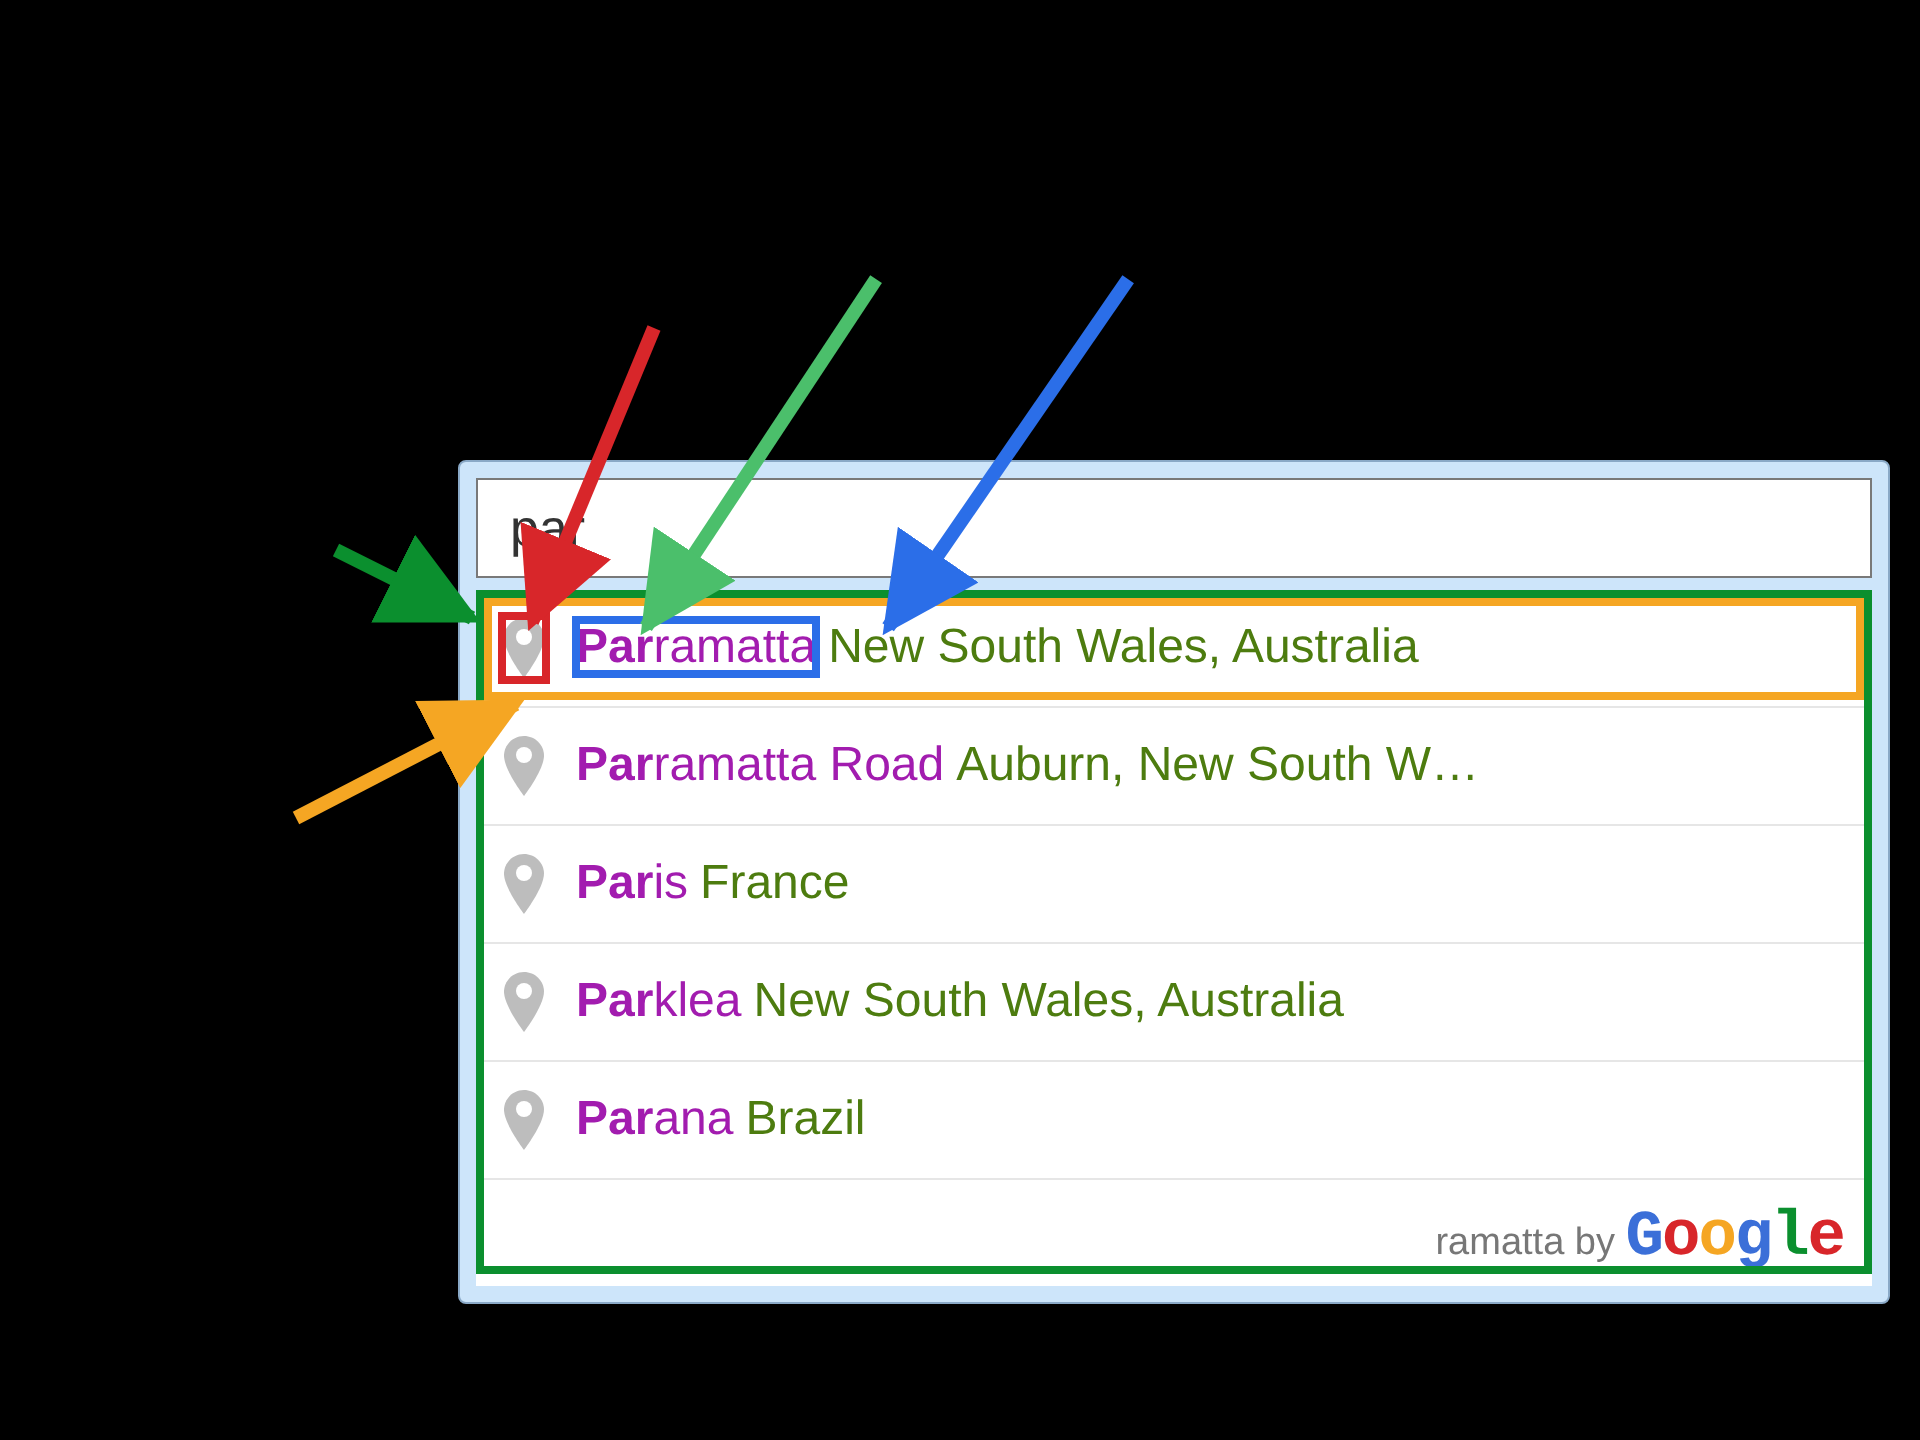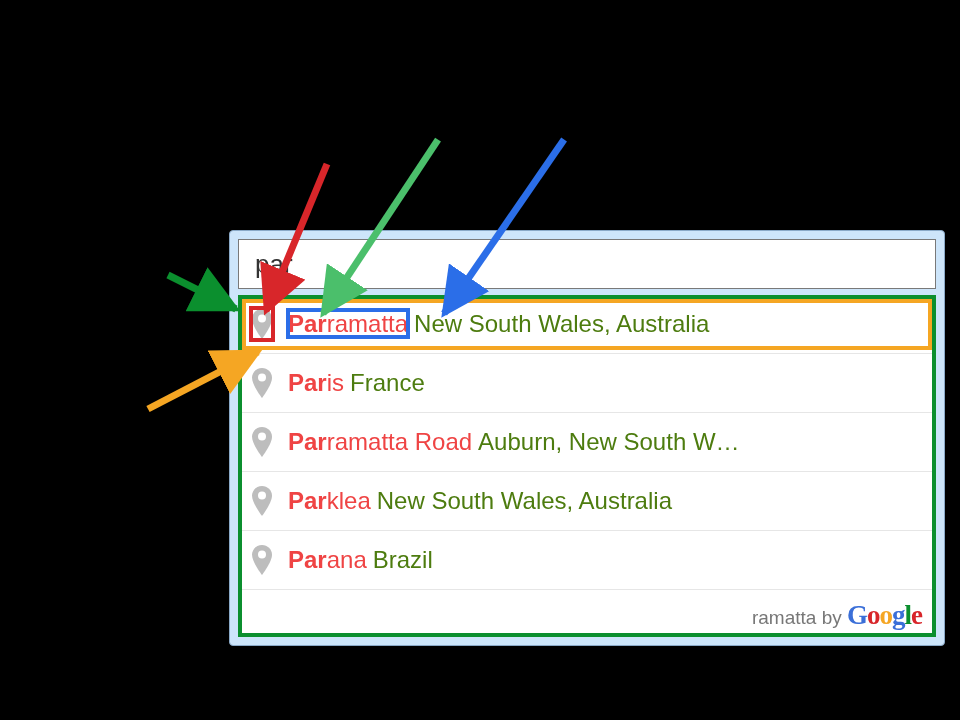--- a/index.html
+++ b/index.html
@@ -4,25 +4,25 @@
 <style>
   html,body{margin:0;padding:0;width:960px;height:720px;background:#000;font-family:Arial,Helvetica,sans-serif;overflow:hidden}
   .stage{position:absolute;left:0;top:0;width:960px;height:720px}
   .panel{position:absolute;left:229px;top:230px;width:716px;background:#cde5fa;border:1px solid #8aa9c7;border-radius:4px;padding:8px;box-sizing:border-box}
   .searchbox{width:100%;height:50px;background:#fff;border:1px solid #797979;box-sizing:border-box;padding:0 14px;display:flex;align-items:center}
   .searchbox input{border:none;outline:none;width:100%;font-size:26px;font-family:Arial,sans-serif;color:#333}
   .dropdown{margin-top:6px;background:#fff;box-sizing:border-box}
   .row{display:flex;align-items:center;padding:14px 12px 14px 14px;border-bottom:1px solid #e6e6e6;font-size:24px;line-height:1.2;white-space:nowrap;overflow:hidden}
   .row .pin{flex:0 0 auto;margin-right:16px}
   .row .txt{flex:1 1 auto;overflow:hidden;text-overflow:ellipsis}
-  .main{color:#ef4444;font-weight:400}
+  .main{color:#a21caf;font-weight:400}
   .main b{font-weight:700}
   .secondary{color:#4d7c0f;margin-left:6px}
   .attrib{text-align:right;padding:10px 14px 6px 0;font-size:19px;color:#777}
-  .attrib .g{font-family:Liberation Serif, serif;font-weight:bold;font-size:27px;letter-spacing:-1px}
+  .attrib .g{font-family:Liberation Mono, monospace;font-weight:bold;font-size:32px;letter-spacing:-1px}
   .pin svg{display:block}
   
   .hl{position:absolute;box-sizing:border-box;pointer-events:none}
   .hl-green{border:4px solid #0b8f2e}
   .hl-orange{border:4px solid #f5a623}
   .hl-red{border:4px solid #d8262a}
   .hl-blue{border:4px solid #2b6ee8}
   
   #arrows{position:absolute;left:0;top:0;width:960px;height:720px;pointer-events:none}
 </style>
@@ -40,37 +40,37 @@
 
       <div class="row" id="row0">
           <span class="pin" id="pin0">
             <svg width="20" height="30" viewBox="0 0 20 30">
               <path d="M10 0C4.5 0 0 4.4 0 9.8C0 17 10 30 10 30S20 17 20 9.8C20 4.4 15.5 0 10 0Z" fill="#bdbdbd"></path>
               <circle cx="10" cy="9.5" r="4" fill="#fff"></circle>
             </svg>
           </span>
           <span class="txt"><span class="main" id="main0"><b>Par</b>ramatta</span><span class="secondary">New South Wales, Australia</span></span>
         </div>
+        <div class="row" id="row2">
+          <span class="pin" id="pin2">
+            <svg width="20" height="30" viewBox="0 0 20 30">
+              <path d="M10 0C4.5 0 0 4.4 0 9.8C0 17 10 30 10 30S20 17 20 9.8C20 4.4 15.5 0 10 0Z" fill="#bdbdbd"></path>
+              <circle cx="10" cy="9.5" r="4" fill="#fff"></circle>
+            </svg>
+          </span>
+          <span class="txt"><span class="main" id="main2"><b>Par</b>ramatta Road</span><span class="secondary">Auburn, New South W…</span></span>
+        </div>
         <div class="row" id="row1">
           <span class="pin" id="pin1">
             <svg width="20" height="30" viewBox="0 0 20 30">
               <path d="M10 0C4.5 0 0 4.4 0 9.8C0 17 10 30 10 30S20 17 20 9.8C20 4.4 15.5 0 10 0Z" fill="#bdbdbd"></path>
               <circle cx="10" cy="9.5" r="4" fill="#fff"></circle>
             </svg>
           </span>
           <span class="txt"><span class="main" id="main1"><b>Par</b>is</span><span class="secondary">France</span></span>
-        </div>
-        <div class="row" id="row2">
-          <span class="pin" id="pin2">
-            <svg width="20" height="30" viewBox="0 0 20 30">
-              <path d="M10 0C4.5 0 0 4.4 0 9.8C0 17 10 30 10 30S20 17 20 9.8C20 4.4 15.5 0 10 0Z" fill="#bdbdbd"></path>
-              <circle cx="10" cy="9.5" r="4" fill="#fff"></circle>
-            </svg>
-          </span>
-          <span class="txt"><span class="main" id="main2"><b>Par</b>ramatta Road</span><span class="secondary">Auburn, New South W…</span></span>
         </div>
         <div class="row" id="row3">
           <span class="pin" id="pin3">
             <svg width="20" height="30" viewBox="0 0 20 30">
               <path d="M10 0C4.5 0 0 4.4 0 9.8C0 17 10 30 10 30S20 17 20 9.8C20 4.4 15.5 0 10 0Z" fill="#bdbdbd"></path>
               <circle cx="10" cy="9.5" r="4" fill="#fff"></circle>
             </svg>
           </span>
           <span class="txt"><span class="main" id="main3"><b>Par</b>klea</span><span class="secondary">New South Wales, Australia</span></span>
         </div>

